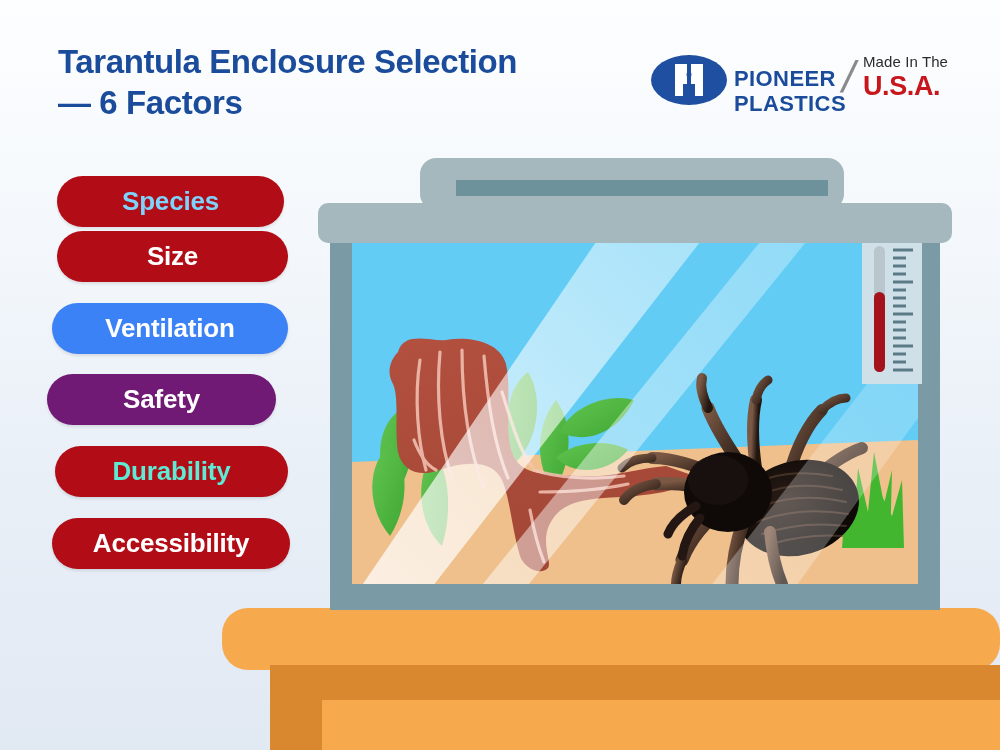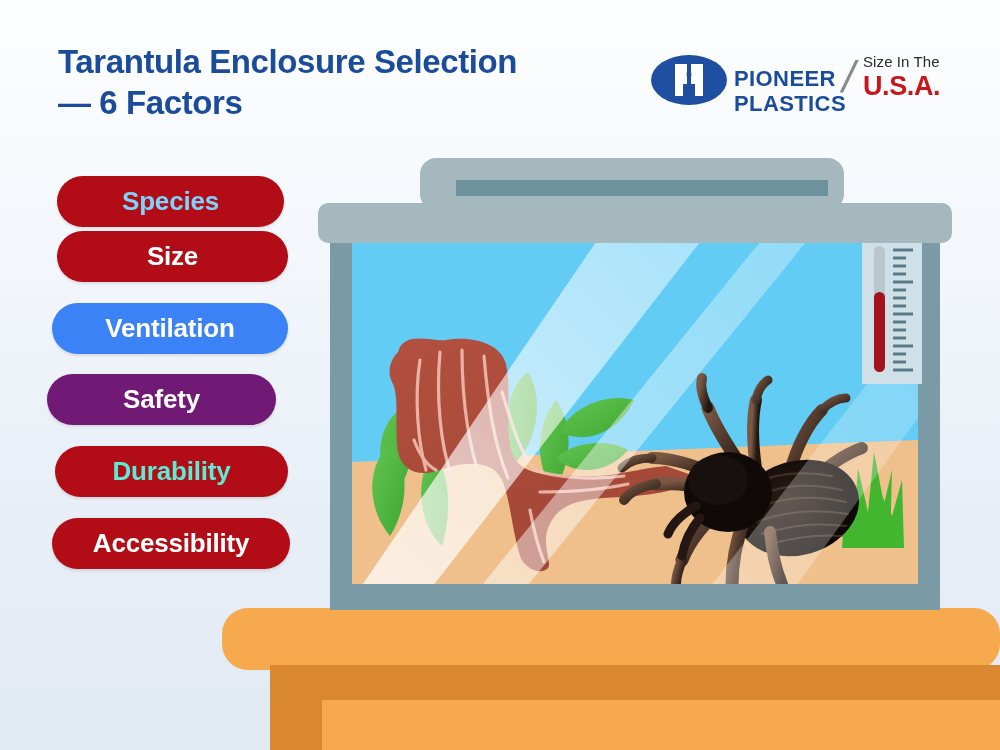--- a/index.html
+++ b/index.html
@@ -232,21 +232,21 @@
   <div id="logo">
     <svg id="logo-emblem" viewBox="0 0 78 52">
       <ellipse cx="39" cy="26" rx="38" ry="25" fill="#1F4FA0"></ellipse>
       <path d="M25 10 h13 a10 10 0 0 1 0 20 h-5 v12 h-8 Z M33 16 v9 h4 a4.5 4.5 0 0 0 0 -9 Z" fill="#FFFFFF"></path>
       <path d="M53 10 h-13 a10 10 0 0 0 0 20 h5 v12 h8 Z M45 16 v9 h-4 a4.5 4.5 0 0 1 0 -9 Z" fill="#FFFFFF"></path>
       <rect x="37" y="10" width="4" height="32" fill="#1F4FA0"></rect>
     </svg>
     <div id="logo-wordmark">PIONEER
 PLASTICS</div>
     <div id="logo-slash">/</div>
-    <div id="logo-made">Size In The</div>
+    <div id="logo-made">Made In The</div>
     <div id="logo-usa">U.S.A.</div>
   </div>
 </div>
 
 <div id="pills">
     <div class="pill" style="left: 57px; top: 16px; width: 227px; background: rgb(178, 13, 23); color: #7dd3fc;">
       <span>Species</span>
     </div>
     <div class="pill" style="left: 57px; top: 71px; width: 231px; background: rgb(178, 13, 23); color: rgb(255, 255, 255);">
       <span>Size</span>

